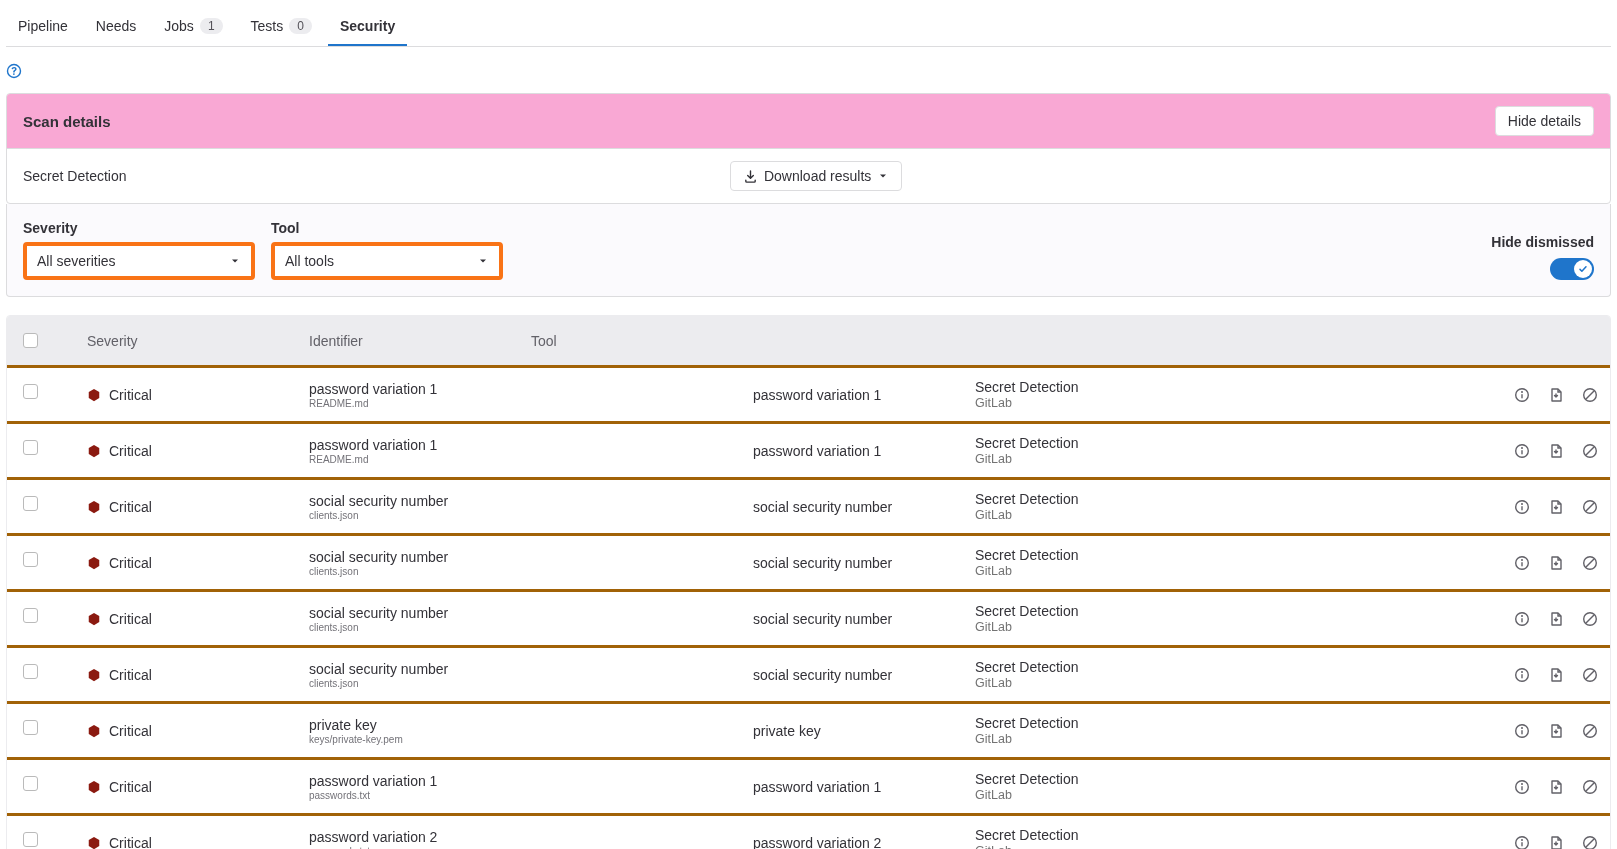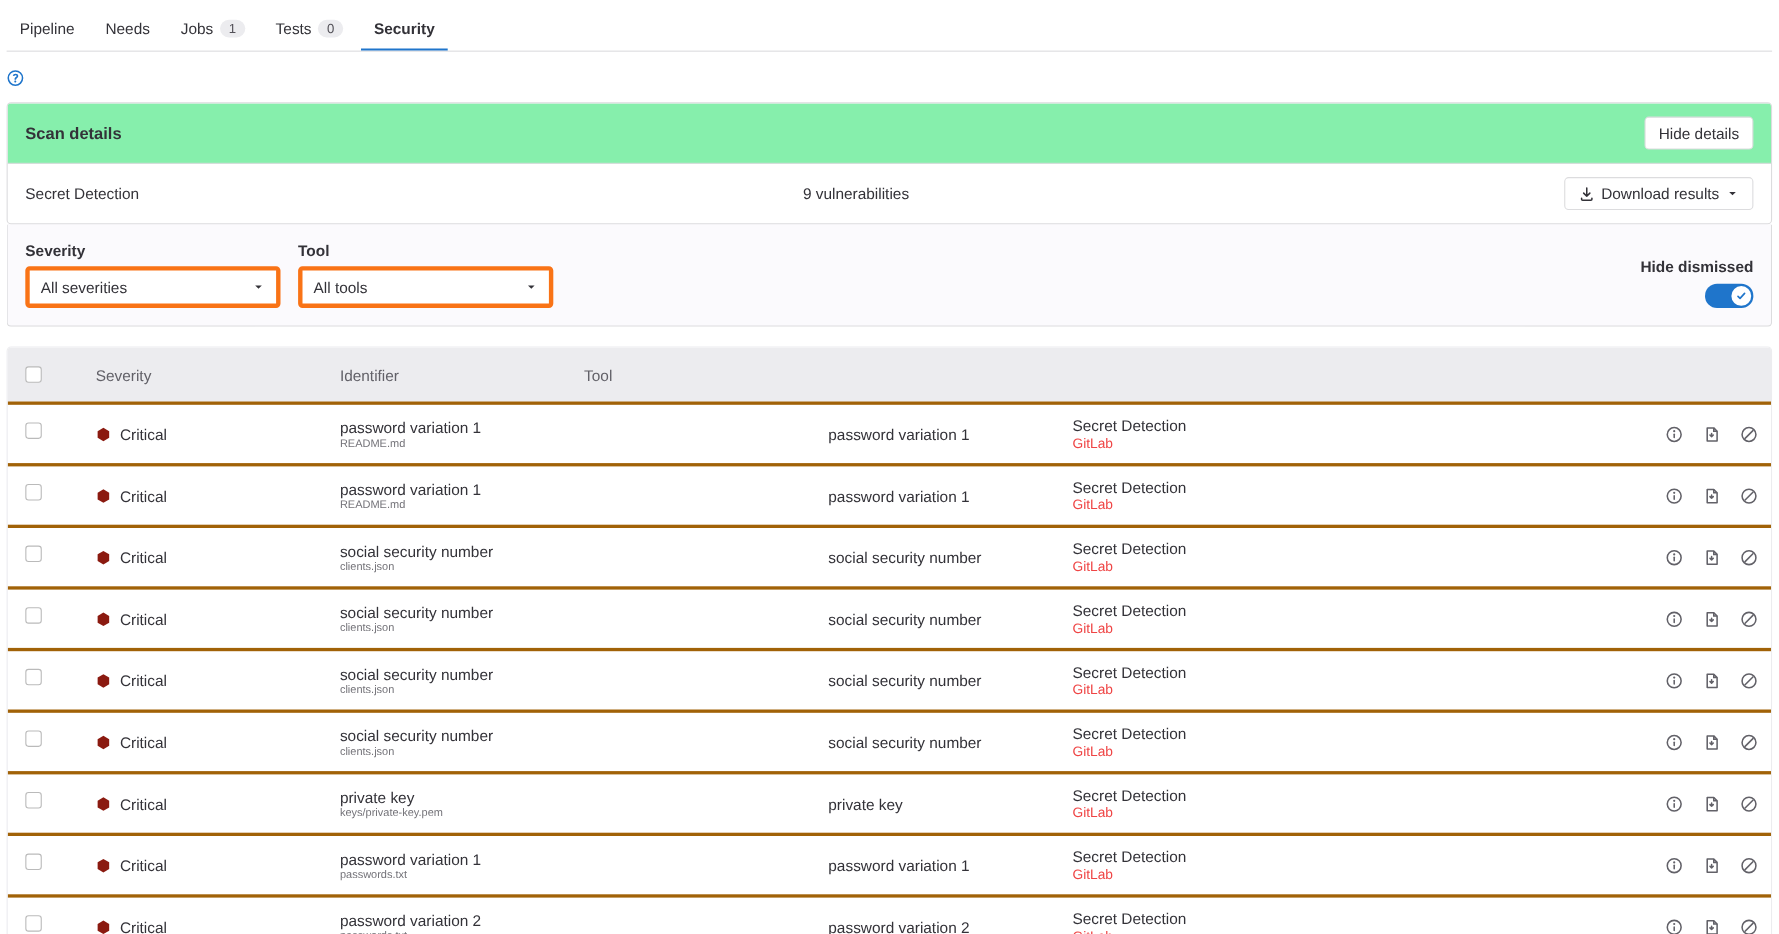--- a/index.html
+++ b/index.html
@@ -52,21 +52,21 @@
   }
   .panel {
     border: 1px solid #dcdcde;
     border-radius: 4px;
     overflow: hidden;
   }
   .panel-header {
     display: flex;
     justify-content: space-between;
     align-items: center;
-    background: #86efac;
+    background: #f9a8d4;
     padding: 12px 16px;
     border-bottom: 1px solid #dcdcde;
   }
   .panel-title {
     font-weight: 600;
     font-size: 15px;
   }
   .btn {
     border: 1px solid #dcdcde;
     background: #fff;
@@ -168,21 +168,21 @@
     background: #fff;
   }
   .sev-icon {
     width: 14px; height: 14px;
     display: inline-flex;
   }
   .sev-text { color: #333238; }
   .vuln-title { color: #333238; cursor: pointer;}
   .vuln-sub { color: #737278; font-size: 10px; margin-top: 1px;}
   .tool-title { color: #333238; }
-  .tool-sub { color: #ef4444; font-size: 12.5px; margin-top: 1px;}
+  .tool-sub { color: #737373; font-size: 12.5px; margin-top: 1px;}
   .action-icon {
     width: 16px; height: 16px;
     color: #626168;
     cursor: pointer;
     display: inline-flex;
   }
   svg { display: block; }
 </style>
 </head>
 <body>
@@ -252,21 +252,20 @@
 
 <div class="panel">
   <div class="panel-header">
     <div class="panel-title">Scan details</div>
     <button class="btn">
       <span>Hide details</span>
     </button>
   </div>
   <div class="panel-row">
     <div class="panel-col-1">Secret Detection</div>
-    <div class="panel-col-2">9 vulnerabilities</div>
     <div class="panel-col-3">
       <button class="btn">
         <span>
             <svg width="15" height="15">
               <use href="#i-download"></use>
             </svg>
           </span>
         <span>Download results</span>
         <span>
             <svg width="12" height="12">

